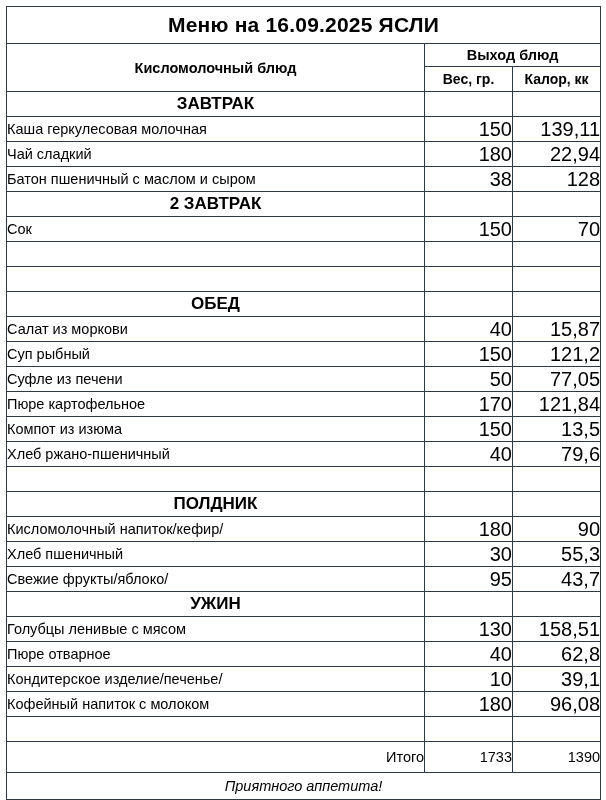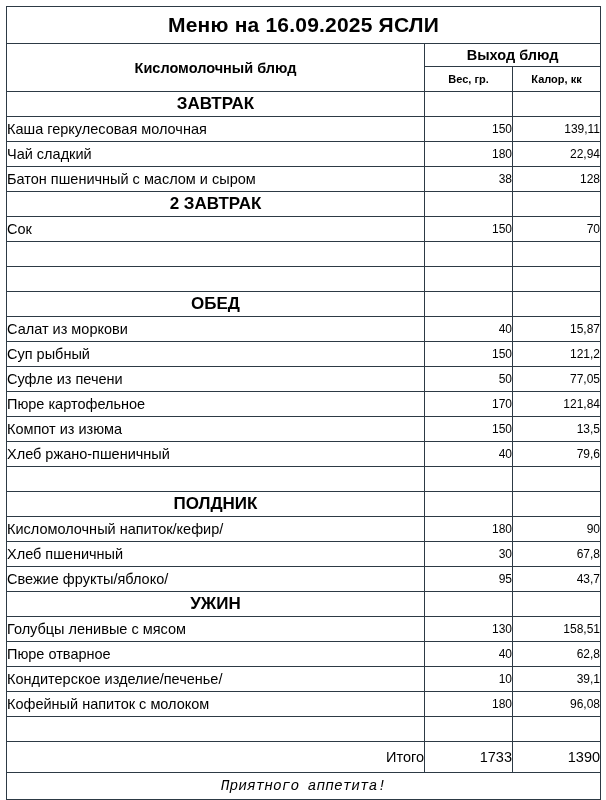--- a/index.html
+++ b/index.html
@@ -49,42 +49,42 @@
   }
   .head-group {
     height: 22px;
     text-align: center;
     font-size: 14.5px;
     font-weight: bold;
   }
   .head-sub {
     height: 24px;
     text-align: center;
-    font-size: 11px;
+    font-size: 14px;
     font-weight: bold;
   }
   .section-cell {
     height: 24px;
     text-align: center;
     font-size: 17px;
     font-weight: bold;
   }
   .dish-cell {
     height: 24px;
     text-align: left;
     font-size: 14.5px;
     padding-left: 5px;
     white-space: nowrap;
     overflow: hidden;
     margin-top: 40px;
   }
   .num-cell {
     height: 24px;
     text-align: right;
-    font-size: 12px;
+    font-size: 20px;
     padding-right: 6px;
     white-space: nowrap;
   }
   .blank-cell {
     height: 24px;
   }
   .total-cell {
     height: 30px;
     text-align: right;
     font-size: 14.5px;
@@ -94,21 +94,21 @@
     height: 30px;
     text-align: right;
     font-size: 14.5px;
     padding-right: 6px;
   }
   .footer-cell {
     height: 26px;
     text-align: center;
     font-size: 14.5px;
     font-style: italic;
-    font-family: Liberation Mono, monospace;
+    font-family: Liberation Sans, sans-serif;
   }
 </style>
 </head>
 <body>
 
 <div class="sheet">
   <table class="menu">
     <colgroup>
       <col class="col-name">
       <col class="col-weight">
@@ -213,21 +213,21 @@
         <td class="num-cell"></td>
       </tr>
       <tr>
         <td class="dish-cell">Кисломолочный напиток/кефир/</td>
         <td class="num-cell">180</td>
         <td class="num-cell">90</td>
       </tr>
       <tr>
         <td class="dish-cell">Хлеб пшеничный</td>
         <td class="num-cell">30</td>
-        <td class="num-cell">67,8</td>
+        <td class="num-cell">55,3</td>
       </tr>
       <tr>
         <td class="dish-cell">Свежие фрукты/яблоко/</td>
         <td class="num-cell">95</td>
         <td class="num-cell">43,7</td>
       </tr>
       <tr>
         <td class="section-cell">УЖИН</td>
         <td class="num-cell"></td>
         <td class="num-cell"></td>

